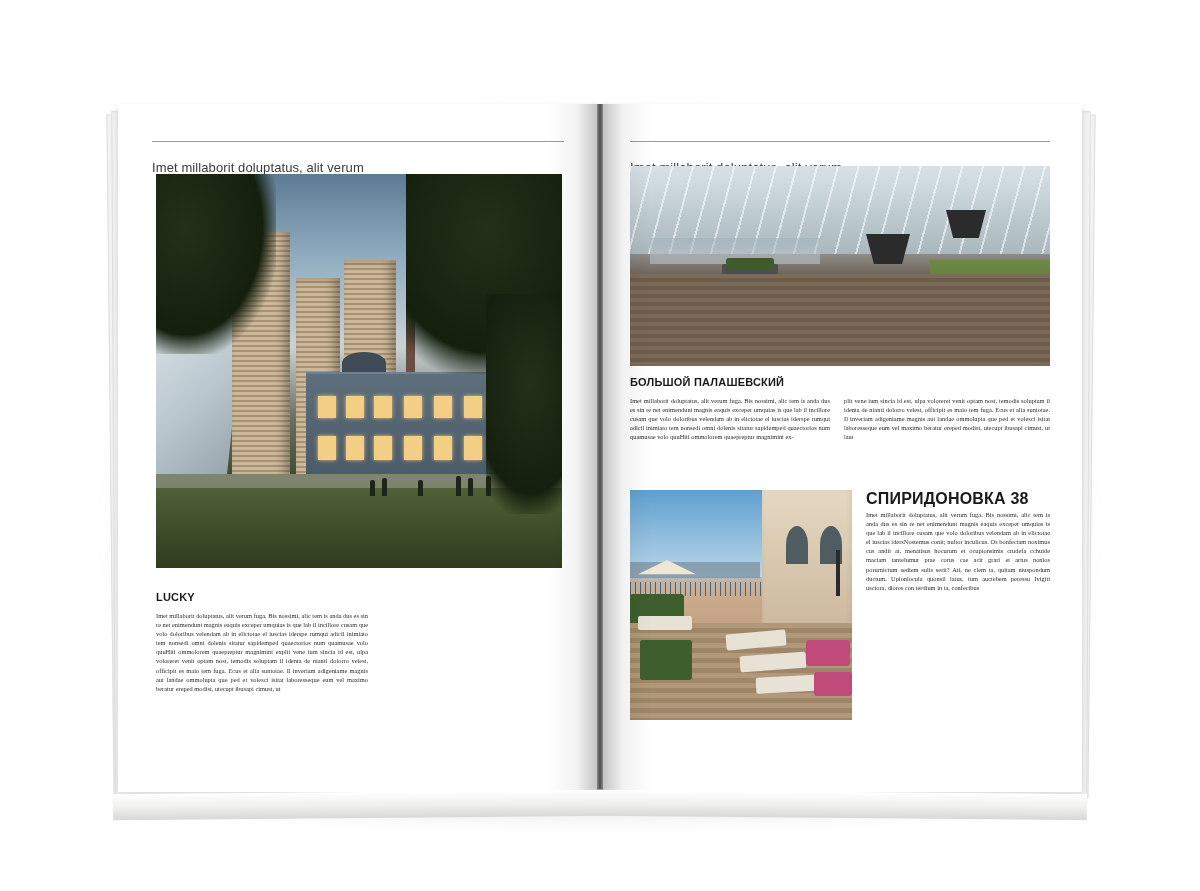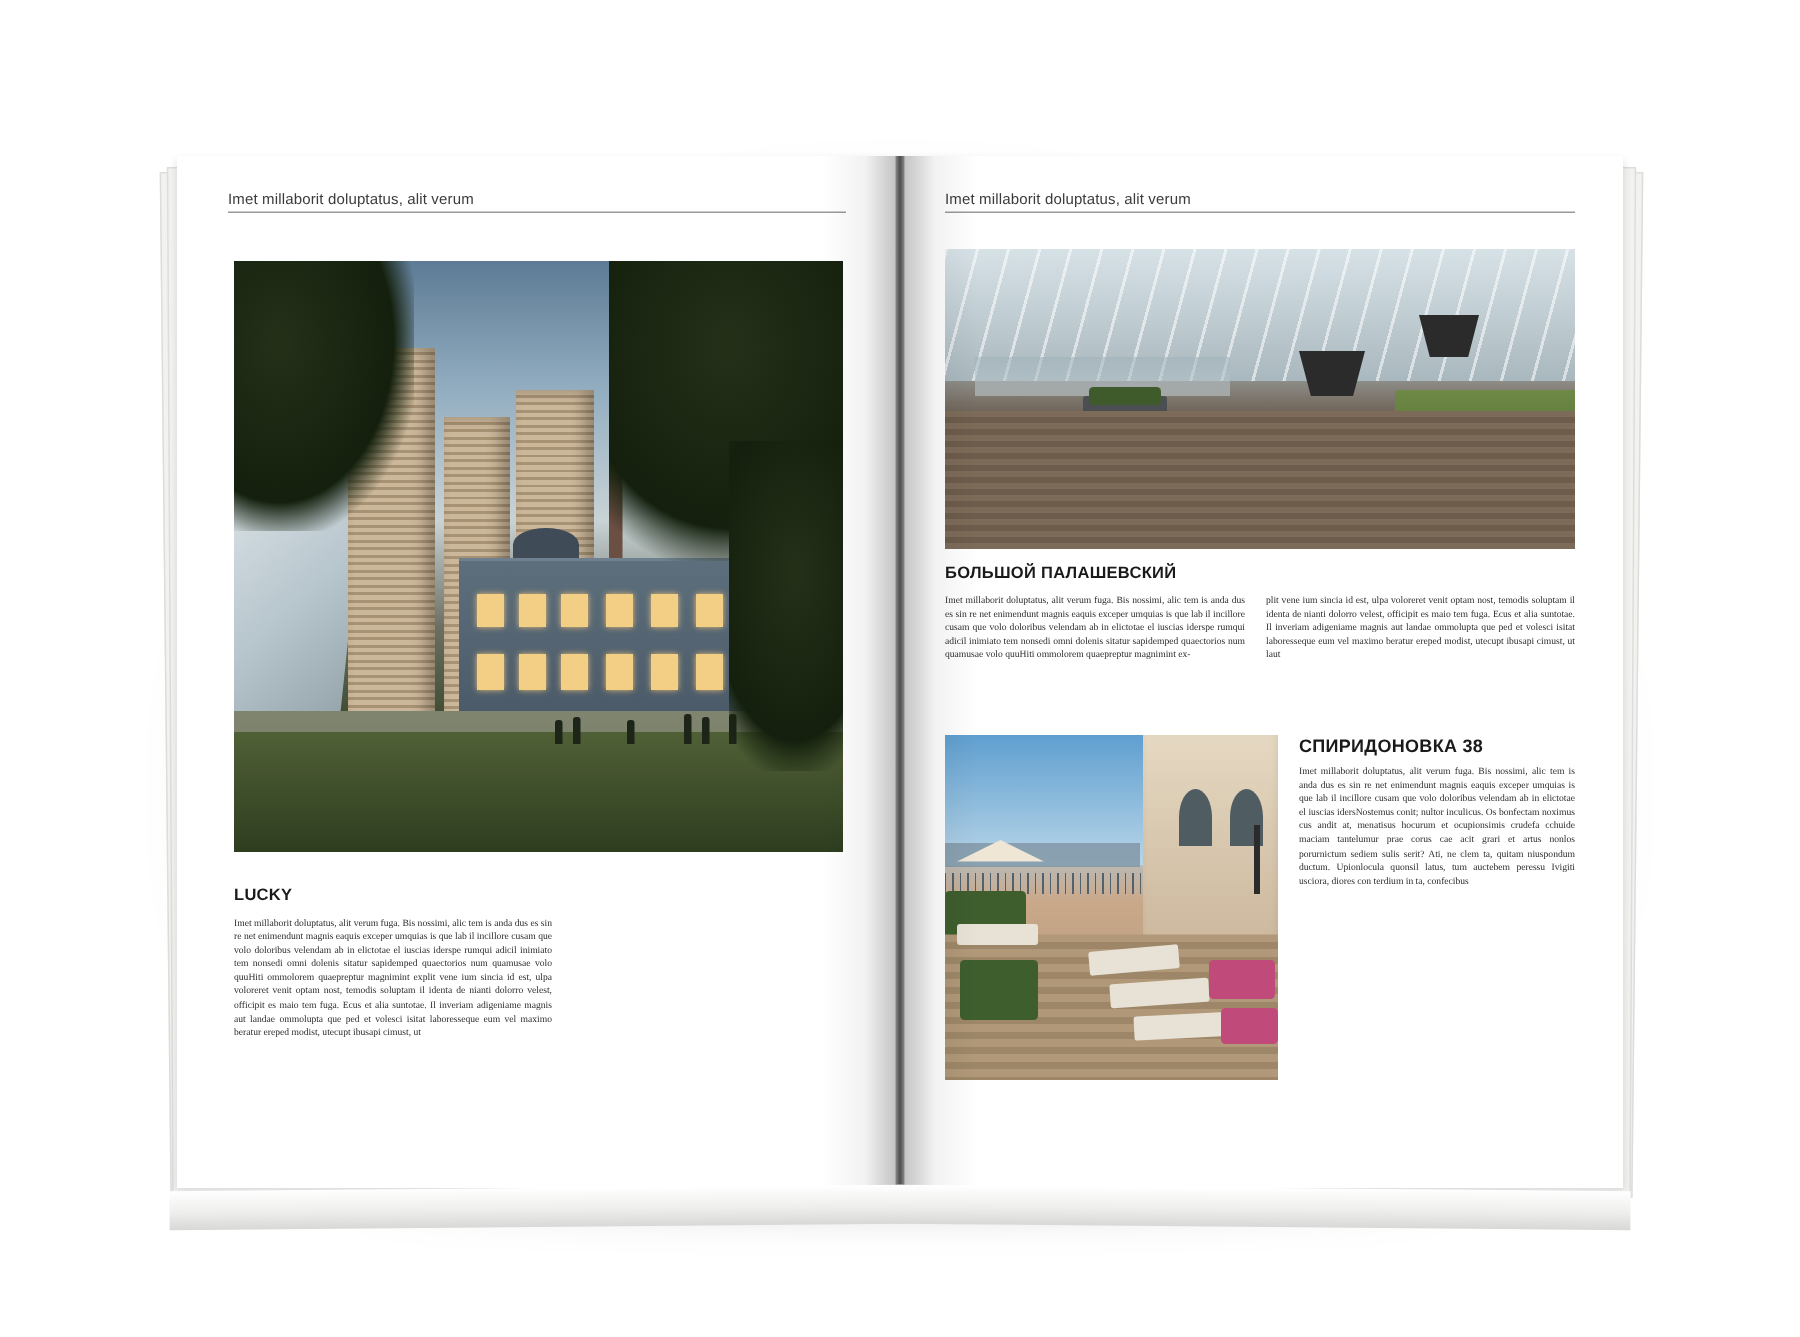--- a/index.html
+++ b/index.html
@@ -72,24 +72,25 @@
   
   .block-bottom {
     position: absolute;
     height: 26px;
     background: linear-gradient(to bottom, #ffffff 0%, #eeeeec 55%, #d8d8d6 100%);
   }
 
   
   .running-head {
     position: absolute;
-    font-size: 10px;
+    font-size: 13px;
     color: #3b3b3b;
     letter-spacing: 0.1px;
     white-space: nowrap;
+    margin-top: 32px;
   }
   .rule {
     position: absolute;
     height: 1px;
     background: #9a9a9a;
   }
 
   
   .photo {
     position: absolute;
@@ -309,21 +310,21 @@
       <div class="floor"></div>
       <div class="lounger" style="left:96px; top:142px; width:60px; height:16px; transform: rotate(-5deg);"></div>
       <div class="lounger" style="left:110px; top:164px; width:66px; height:16px; transform: rotate(-4deg);"></div>
       <div class="lounger" style="left:126px; top:186px; width:70px; height:16px; transform: rotate(-3deg);"></div>
       <div class="flowerbed" style="left:176px; top:150px; width:44px; height:26px;"></div>
       <div class="flowerbed" style="left:184px; top:182px; width:38px; height:24px;"></div>
       <div class="hedge" style="left:10px; top:150px; width:52px; height:40px;"></div>
       <div class="lounger" style="left:8px; top:126px; width:54px; height:14px;"></div>
     </div>
 
-    <div class="headline" style="left:266px; top:386px; font-size:12px;">СПИРИДОНОВКА 38</div>
+    <div class="headline" style="left:266px; top:386px; font-size:16px;">СПИРИДОНОВКА 38</div>
     <div class="bodycol" style="left:266px; top:406px; width:184px;">Imet millaborit doluptatus, alit verum fuga. Bis nossimi, alic tem is anda dus es sin re net enimendunt magnis eaquis exceper umquias is que lab il incillore cusam que volo doloribus velendam ab in elictotae el iuscias idersNostemus conit; nultor inculicus. Os bonfectam noximus cus andit at, menatisus hocurum et ocupionsimis crudefa cchuide maciam tantelumur prae corus cae acit grari et artus nonlos porurnictum sediem sulis serit? Ati, ne clem ta, quitam niuspondum ductum. Upionlocula quonsil latus, tum auctebem peressu Ivigiti usciora, diores con terdium in ta, confecibus</div>
   </div>
 
   <div class="gutter l"></div>
   <div class="gutter r"></div>
   <div class="spine"></div>
 
   <div class="block-bottom" style="left:113px; top:792px; width:489px; transform: rotate(-0.5deg);"></div>
   <div class="block-bottom" style="left:598px; top:792px; width:489px; transform: rotate(0.5deg);"></div>
 

